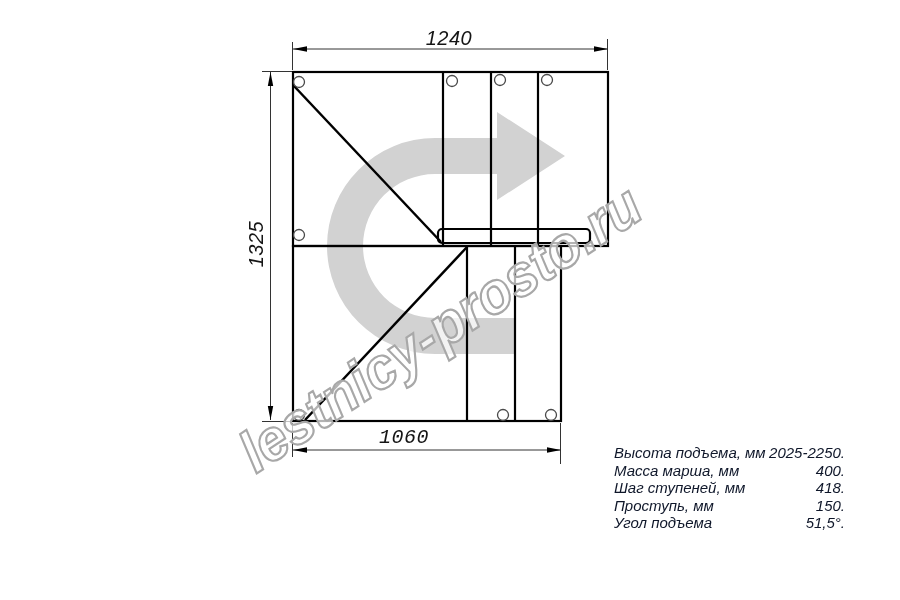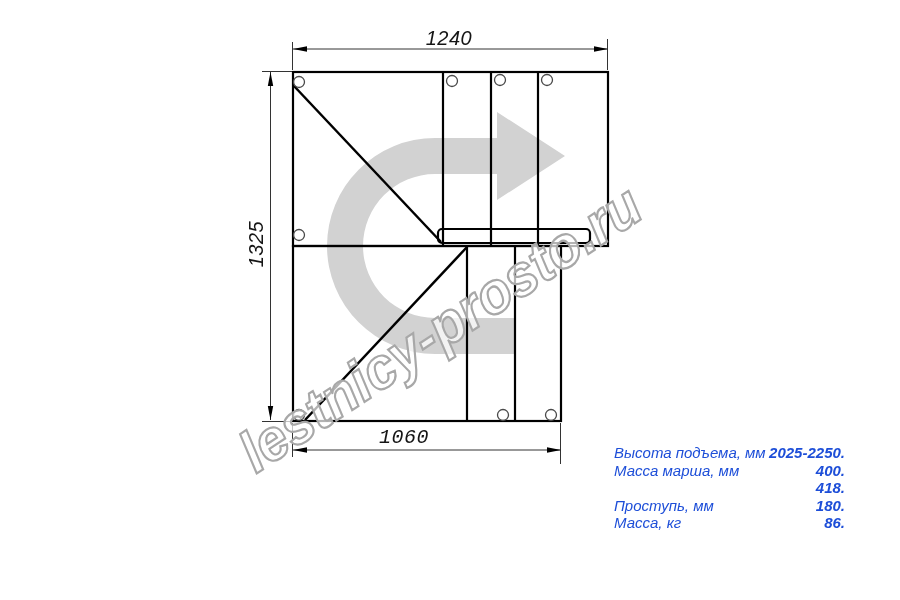--- a/index.html
+++ b/index.html
@@ -21,24 +21,24 @@
     transform:translate(-50%,-50%);
     letter-spacing:0.5px;
   }
   .dim-label.vertical { transform:translate(-50%,-50%) rotate(-90deg); }
   .specs {
     position:absolute;
     left:614px; top:418px;
     width:231px;
     font-style:italic;
     font-size:15px;
-    color:#1d4ed8;
+    color:#0f172a;
   }
   .spec-row { display:flex; line-height:17.5px; white-space:nowrap; }
-  .spec-value { margin-left:auto; text-align:center;font-weight:bold; }
+  .spec-value { margin-left:auto; text-align:center; }
 </style>
 </head>
 <body>
 
 <div id="stage">
 
   <svg width="900" height="600" viewBox="0 0 900 600">
 
     <path d="M 516 292 L 435 292 A 72 72 0 0 1 435 148 L 497 148 L 497 174
              L 565 130 L 497 86 L 497 112 L 435 112 A 108 108 0 0 0 435 328
@@ -101,25 +101,26 @@
   <div class="specs">
     <div class="spec-row">
       <span class="spec-label">Высота подъема, мм</span>
       <span class="spec-value">2025-2250.</span>
     </div>
     <div class="spec-row">
       <span class="spec-label">Масса марша, мм</span>
       <span class="spec-value">400.</span>
     </div>
     <div class="spec-row">
+      <span class="spec-label">Шаг ступеней, мм</span>
       <span class="spec-value">418.</span>
     </div>
     <div class="spec-row">
       <span class="spec-label">Проступь, мм</span>
-      <span class="spec-value">180.</span>
+      <span class="spec-value">150.</span>
     </div>
     <div class="spec-row">
-      <span class="spec-label">Масса, кг</span>
-      <span class="spec-value">86.</span>
+      <span class="spec-label">Угол подъема</span>
+      <span class="spec-value">51,5°.</span>
     </div>
   </div>
 
 </div>
 
 </body></html>

